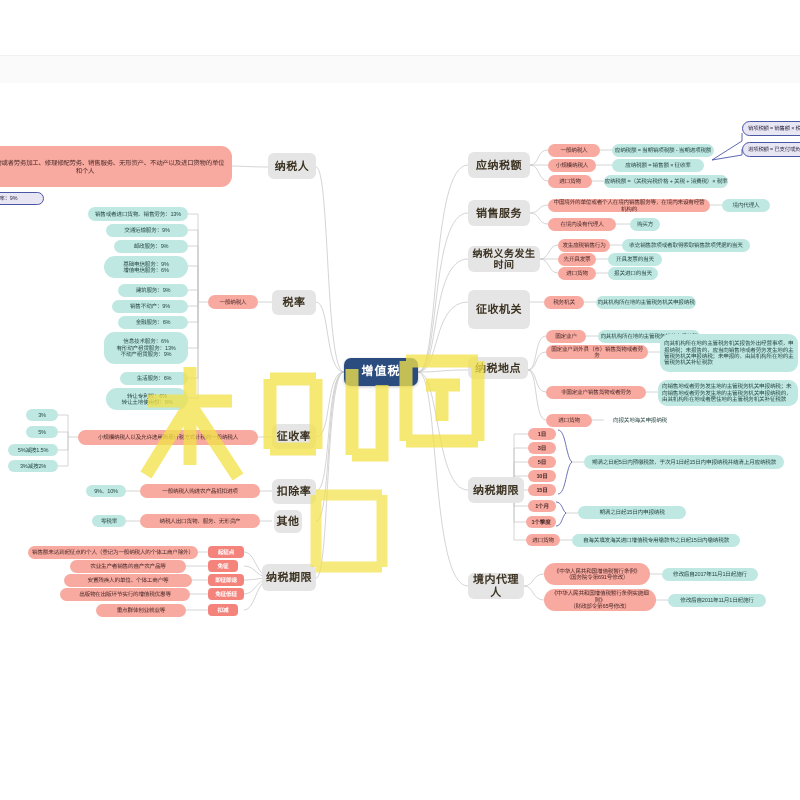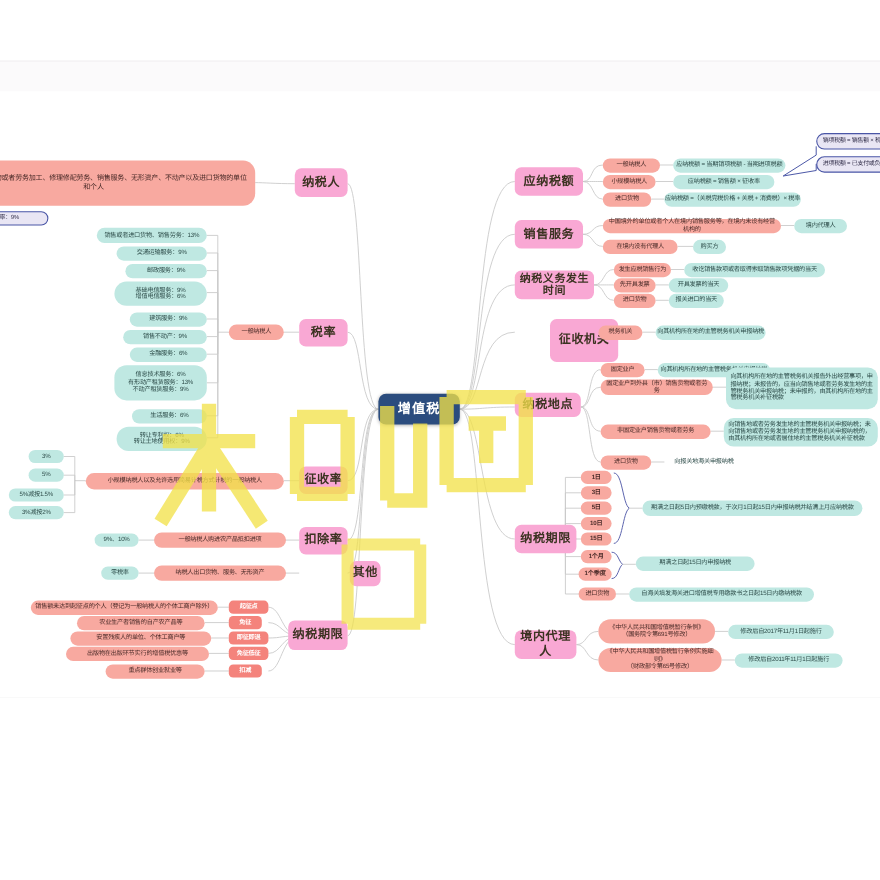--- a/index.html
+++ b/index.html
@@ -28,21 +28,21 @@
     text-align:center;line-height:1.15;
     border-radius:9px;white-space:pre-line;
     letter-spacing:-.2px;
   }
   .n-root{
     background:#2b4c7e;color:#ffffff;font-weight:bold;font-size:12px;
     border-radius:7px;box-shadow:0 1px 3px rgba(0,0,0,.25);
     letter-spacing:1px;
   }
   .n-main{
-    background:#f9a8d4;color:#3c3322;font-weight:bold;font-size:11px;
+    background:#e5e5e5;color:#3c3322;font-weight:bold;font-size:11px;
     border-radius:6px;letter-spacing:.5px;
   }
   .n-pink{
     background:#f8a9a0;color:#4a2b28;font-size:5.6px;border-radius:11px;
   }
   .n-pink-lg{
     background:#f8a9a0;color:#4a2b28;font-size:6.4px;border-radius:11px;
   }
   .n-mint{
     background:#bfe8e2;color:#2c4b48;font-size:5.6px;border-radius:11px;
@@ -191,21 +191,21 @@
     <path class="callout" d="M712 160 L 742 141 L 742 133"></path>
     <path class="callout" d="M712 160 L 742 155 L 742 149"></path>
   </svg>
 
   <div class="node n-root" style="left:344px;top:358px;width:74px;height:28px;">增值税</div>
 
   <div class="node n-main" style="left:268px;top:153px;width:48px;height:26px;">纳税人</div>
   <div class="node n-main" style="left:272px;top:290px;width:44px;height:25px;">税率</div>
   <div class="node n-main" style="left:272px;top:424px;width:44px;height:25px;">征收率</div>
   <div class="node n-main" style="left:272px;top:479px;width:44px;height:25px;">扣除率</div>
-  <div class="node n-main" style="left:274px;top:510px;width:28px;height:23px;margin-left:44px;">其他</div>
+  <div class="node n-main" style="left:274px;top:510px;width:28px;height:23px;">其他</div>
   <div class="node n-main" style="left:262px;top:564px;width:54px;height:27px;">纳税期限</div>
 
   <div class="node n-pink-lg" style="left:-62px;top:146px;width:294px;height:41px;padding:3px 6px;">在中国境内销售货物或者劳务加工、修理修配劳务、销售服务、无形资产、不动产以及进口货物的单位和个人</div>
   <div class="node n-callout" style="left:-48px;top:192px;width:92px;height:13px;">增值税税率：9%</div>
 
   <div class="node n-pink" style="left:208px;top:295px;width:50px;height:14px;">一般纳税人</div>
 
   <div class="node n-mint" style="left:88px;top:207px;width:100px;height:14px;">销售或者进口货物、销售劳务：13%</div>
   <div class="node n-mint" style="left:106px;top:224px;width:82px;height:13px;">交通运输服务：9%</div>
   <div class="node n-mint" style="left:114px;top:240px;width:74px;height:13px;">邮政服务：9%</div>
@@ -244,21 +244,21 @@
 
   <div class="node n-pink" style="left:60px;top:588px;width:130px;height:13px;">出版物在出版环节实行的增值税优惠等</div>
   <div class="node n-red-tag" style="left:208px;top:588px;width:36px;height:12px;">免征低征</div>
 
   <div class="node n-pink" style="left:96px;top:604px;width:90px;height:13px;">重点群体创业就业等</div>
   <div class="node n-red-tag" style="left:208px;top:604px;width:30px;height:12px;">扣减</div>
 
   <div class="node n-main" style="left:468px;top:152px;width:62px;height:26px;">应纳税额</div>
   <div class="node n-main" style="left:468px;top:200px;width:62px;height:26px;">销售服务</div>
   <div class="node n-main" style="left:468px;top:246px;width:72px;height:26px;font-size:10px;">纳税义务发生时间</div>
-  <div class="node n-main" style="left:468px;top:290px;width:62px;height:39px;margin-left:32px;">征收机关</div>
+  <div class="node n-main" style="left:468px;top:290px;width:62px;height:39px;">征收机关</div>
   <div class="node n-main" style="left:468px;top:357px;width:60px;height:22px;">纳税地点</div>
   <div class="node n-main" style="left:468px;top:477px;width:56px;height:26px;text-align:center;">纳税期限</div>
   <div class="node n-main" style="left:468px;top:573px;width:56px;height:26px;">境内代理人</div>
 
   <div class="node n-pink" style="left:548px;top:144px;width:52px;height:13px;">一般纳税人</div>
   <div class="node n-mint" style="left:612px;top:144px;width:102px;height:13px;">应纳税额 = 当期销项税额 - 当期进项税额</div>
   <div class="node n-pink" style="left:548px;top:159px;width:48px;height:13px;">小规模纳税人</div>
   <div class="node n-mint" style="left:612px;top:159px;width:92px;height:13px;">应纳税额 = 销售额 × 征收率</div>
   <div class="node n-pink" style="left:548px;top:175px;width:44px;height:13px;">进口货物</div>
   <div class="node n-mint" style="left:604px;top:175px;width:124px;height:13px;">应纳税额 =（关税完税价格 + 关税 + 消费税）× 税率</div>

